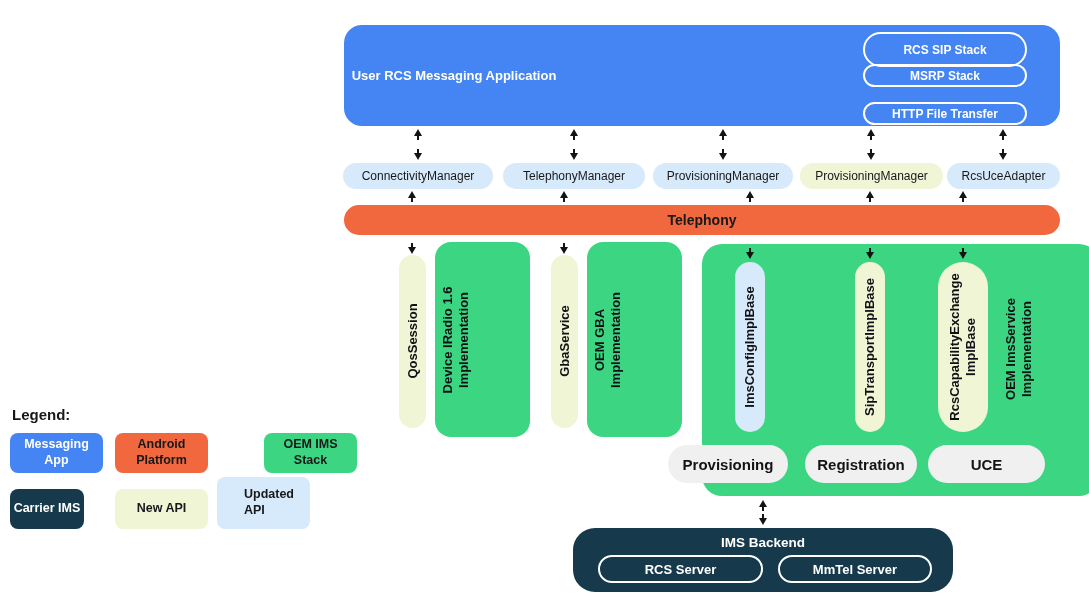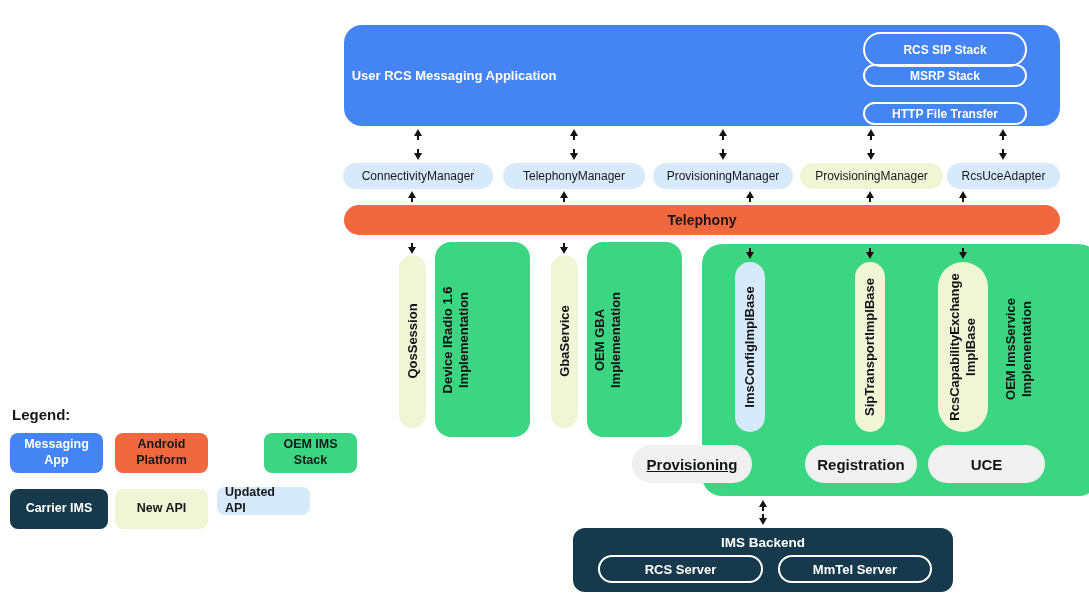--- a/index.html
+++ b/index.html
@@ -2,21 +2,21 @@
 <html><head>
 <meta charset="utf-8">
 <style>
   html,body{margin:0;padding:0;background:#ffffff;}
   #canvas{
     position:relative;width:1089px;height:601px;background:#ffffff;overflow:hidden;
     font-family:"Liberation Sans","DejaVu Sans",sans-serif;color:#1b1b1b;
   }
   .abs{position:absolute;box-sizing:border-box;}
   .pill{border-radius:999px;}
-  .r8{border-radius:8px;} .r12{border-radius:12px;} .r16{border-radius:16px;} .r18{border-radius:18px;} .r20{border-radius:20px;}
+  .r8{border-radius:8px;} .r12{border-radius:22px;} .r16{border-radius:16px;} .r18{border-radius:18px;} .r20{border-radius:20px;}
   .fc{display:flex;align-items:center;justify-content:center;}
   .b{font-weight:bold;}
   .pre{white-space:pre-line;text-align:center;line-height:1.25;}
   .nowrap{white-space:nowrap;}
 
   .bg-blue{background:#4484f3;}
   .bg-orange{background:#f2683e;}
   .bg-green{background:#3cd683;margin-left:47px;}
   .bg-navy{background:#163a4c;}
   .bg-lyellow{background:#f0f5d6;}
@@ -180,21 +180,21 @@
   <div class="abs bg-lyellow pill" style="left:855px;top:262px;width:30px;height:170px;"></div>
   <div class="vlabel" style="left:870px;top:347px;font-size:13px;">SipTransportImplBase</div>
 
   <div class="abs bg-lyellow pill" style="left:938px;top:262px;width:50px;height:170px;"></div>
   <div class="vlabel" style="left:963px;top:347px;font-size:13px;">RcsCapabilityExchange
 ImplBase</div>
 
   <div class="vlabel" style="left:1019px;top:349px;font-size:13px;">OEM ImsService
 Implementation</div>
 
-  <div class="abs pill fc graypill bg-gray" style="left:632px;width:120px;text-decoration:underline;">
+  <div class="abs pill fc graypill bg-gray" style="left:668px;width:120px;">
     <span>Provisioning</span>
   </div>
   <div class="abs pill fc graypill bg-gray" style="left:805px;width:112px;">
     <span>Registration</span>
   </div>
   <div class="abs pill fc graypill bg-gray" style="left:928px;width:117px;">
     <span>UCE</span>
   </div>
 
   <div class="arrow" style="left:759px;top:500px;">
@@ -217,18 +217,18 @@
   </div>
 
   <div class="abs b dark" style="left:12px;top:406px;font-size:15px;">Legend:</div>
 
   <div class="abs r8 fc b white pre bg-blue" style="left:10px;top:433px;width:93px;height:40px;font-size:12.5px;">Messaging
 App</div>
   <div class="abs r8 fc b dark pre bg-orange" style="left:115px;top:433px;width:93px;height:40px;font-size:12.5px;">Android
 Platform</div>
   <div class="abs r8 fc b dark pre bg-green" style="left:217px;top:433px;width:93px;height:40px;font-size:12.5px;">OEM IMS
 Stack</div>
-  <div class="abs r8 fc b white pre bg-navy" style="left:10px;top:489px;width:98px;height:40px;font-size:12.5px;">Carrier IMS</div>
+  <div class="abs r8 fc b white pre bg-navy" style="left:10px;top:489px;width:74px;height:40px;font-size:12.5px;">Carrier IMS</div>
   <div class="abs r8 fc b dark pre bg-lyellow" style="left:115px;top:489px;width:93px;height:40px;font-size:12.5px;">New API</div>
-  <div class="abs r8 b dark pre bg-lblue" style="left:217px;top:487px;width:93px;height:28px;font-size:12.5px;display:flex;align-items:center;justify-content:flex-start;padding-left:8px;text-align:left;">Updated
+  <div class="abs r8 b dark pre bg-lblue" style="left:217px;top:477px;width:93px;height:52px;font-size:12.5px;display:flex;align-items:center;justify-content:flex-start;padding-left:27px;text-align:left;">Updated
 API</div>
 
 </div>
 
 </body></html>

